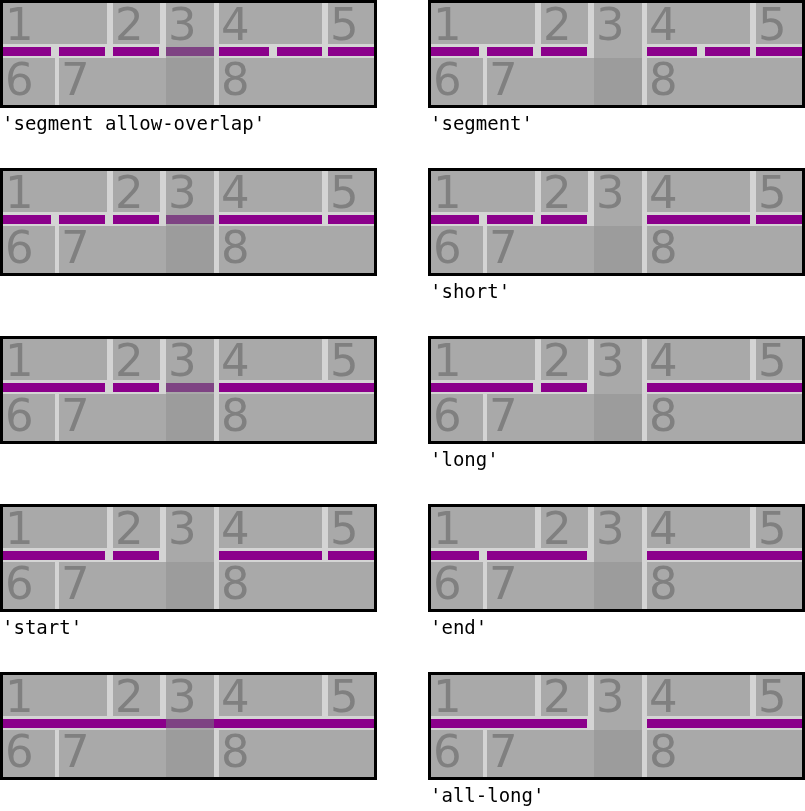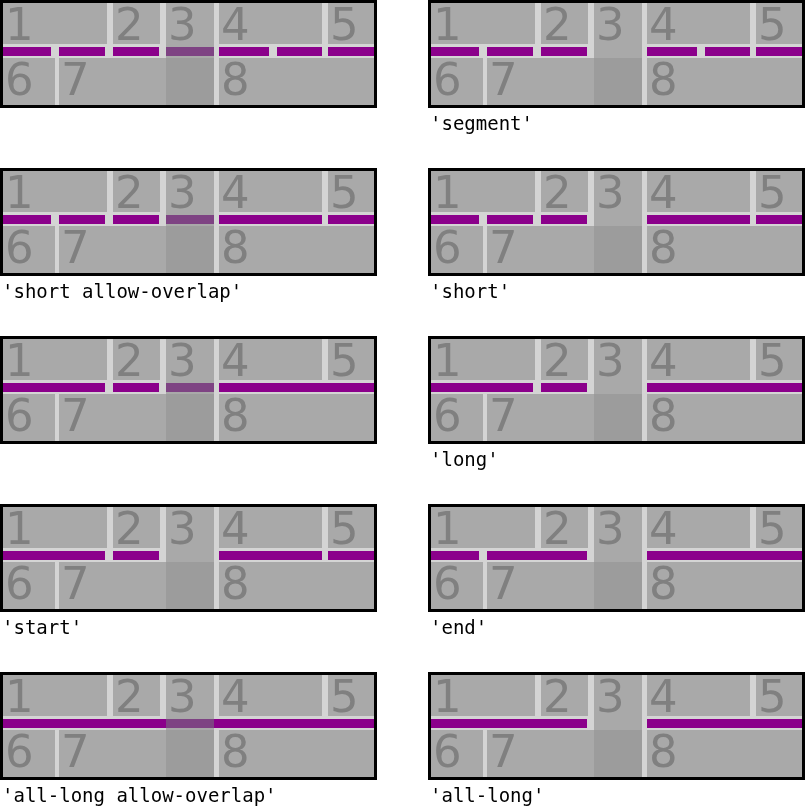--- a/index.html
+++ b/index.html
@@ -63,20 +63,21 @@
           <div class="cell bottomrow" style="left: 219px; width: 155px;"></div>
           <div class="num bottomrow" style="left: 221px;">8</div>
           <div class="seg" style="left: 3px; width: 48px;"></div>
           <div class="seg" style="left: 59px; width: 46px;"></div>
           <div class="seg" style="left: 113px; width: 46px;"></div>
           <div class="seg overlap" style="left: 166px; width: 48px;"></div>
           <div class="seg" style="left: 219px; width: 50px;"></div>
           <div class="seg" style="left: 277px; width: 45px;"></div>
           <div class="seg" style="left: 328px; width: 46px;"></div>
         </div>
+        <div class="plabel">'segment allow-overlap'</div>
       </div>
       <div class="panel" style="left: 428px; top: 0px;">
         <div class="box">
           <div class="box-bg"></div>
           <div class="cell toprow" style="left: 3px; width: 104px;"></div>
           <div class="num toprow" style="left: 5px;">1</div>
           <div class="cell toprow" style="left: 113px; width: 47px;"></div>
           <div class="num toprow" style="left: 115px;">2</div>
           <div class="cell toprow" style="left: 219px; width: 103px;"></div>
           <div class="num toprow" style="left: 221px;">4</div>
@@ -120,21 +121,20 @@
           <div class="num bottomrow" style="left: 61px;">7</div>
           <div class="cell bottomrow" style="left: 219px; width: 155px;"></div>
           <div class="num bottomrow" style="left: 221px;">8</div>
           <div class="seg" style="left: 3px; width: 48px;"></div>
           <div class="seg" style="left: 59px; width: 46px;"></div>
           <div class="seg" style="left: 113px; width: 46px;"></div>
           <div class="seg overlap" style="left: 166px; width: 48px;"></div>
           <div class="seg" style="left: 219px; width: 103px;"></div>
           <div class="seg" style="left: 328px; width: 46px;"></div>
         </div>
-        <div class="plabel">'short allow-overlap'</div>
       </div>
       <div class="panel" style="left: 428px; top: 168px;">
         <div class="box">
           <div class="box-bg"></div>
           <div class="cell toprow" style="left: 3px; width: 104px;"></div>
           <div class="num toprow" style="left: 5px;">1</div>
           <div class="cell toprow" style="left: 113px; width: 47px;"></div>
           <div class="num toprow" style="left: 115px;">2</div>
           <div class="cell toprow" style="left: 219px; width: 103px;"></div>
           <div class="num toprow" style="left: 221px;">4</div>
@@ -279,21 +279,20 @@
           <div class="cell bottomrow" style="left: 3px; width: 52px;"></div>
           <div class="num bottomrow" style="left: 5px;">6</div>
           <div class="cell bottomrow" style="left: 59px; width: 107px;"></div>
           <div class="num bottomrow" style="left: 61px;">7</div>
           <div class="cell bottomrow" style="left: 219px; width: 155px;"></div>
           <div class="num bottomrow" style="left: 221px;">8</div>
           <div class="seg" style="left: 3px; width: 163px;"></div>
           <div class="seg overlap" style="left: 166px; width: 48px;"></div>
           <div class="seg" style="left: 214px; width: 160px;"></div>
         </div>
-        <div class="plabel">'all-long allow-overlap'</div>
       </div>
       <div class="panel" style="left: 428px; top: 672px;">
         <div class="box">
           <div class="box-bg"></div>
           <div class="cell toprow" style="left: 3px; width: 104px;"></div>
           <div class="num toprow" style="left: 5px;">1</div>
           <div class="cell toprow" style="left: 113px; width: 47px;"></div>
           <div class="num toprow" style="left: 115px;">2</div>
           <div class="cell toprow" style="left: 219px; width: 103px;"></div>
           <div class="num toprow" style="left: 221px;">4</div>

